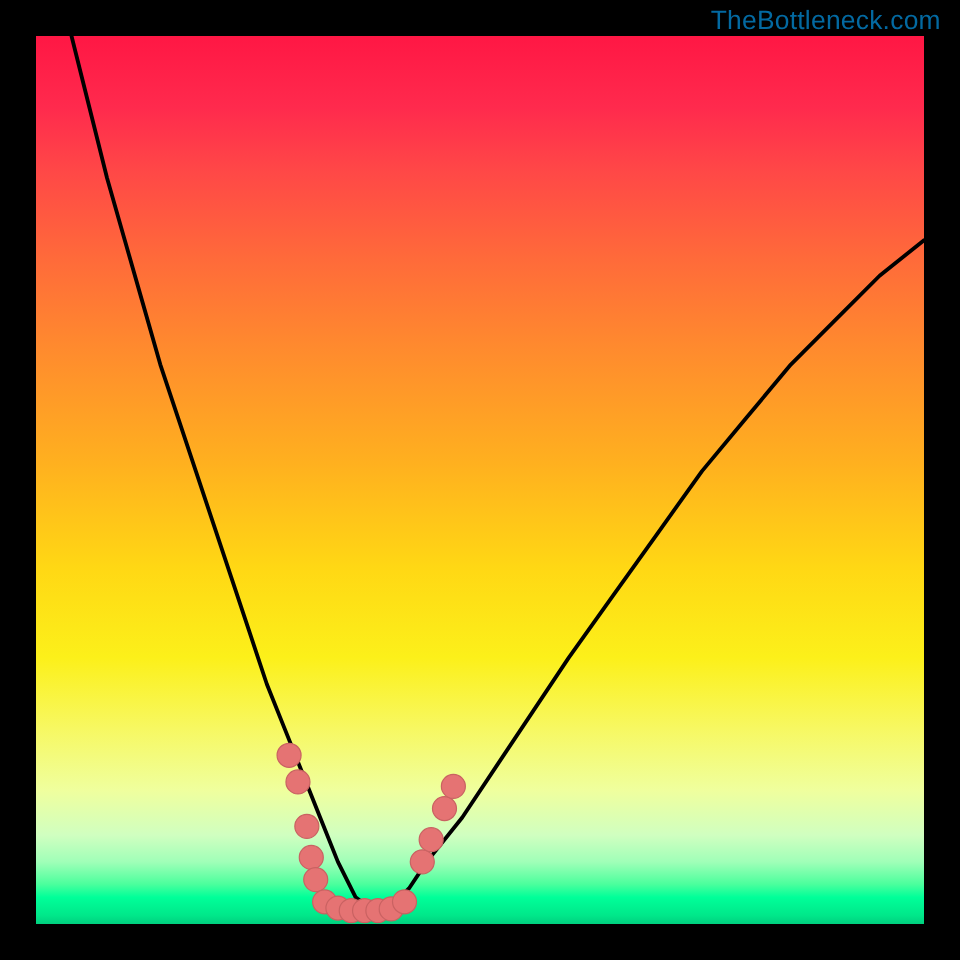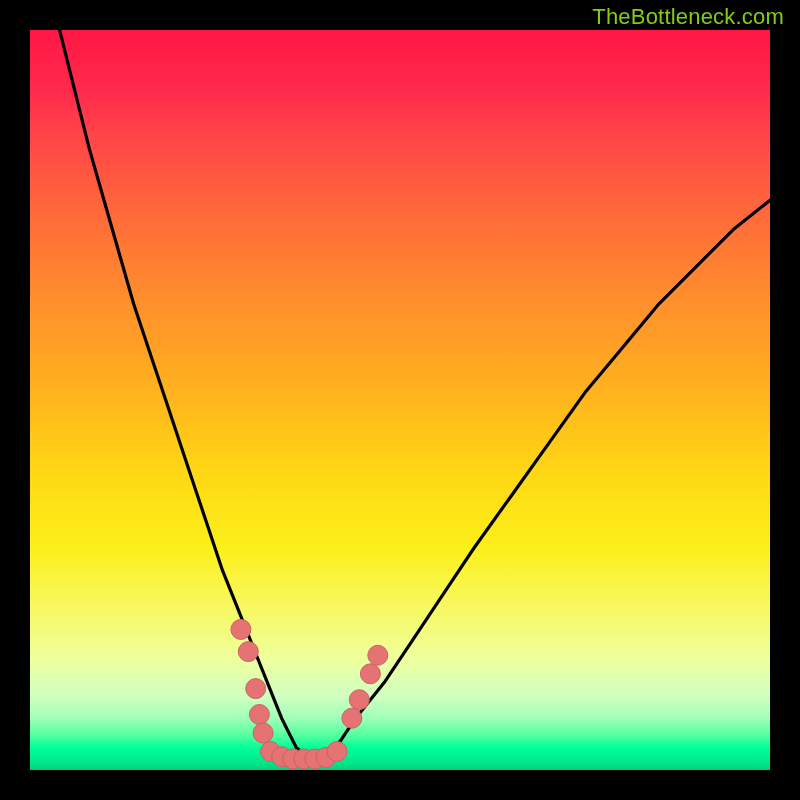--- a/index.html
+++ b/index.html
@@ -47,21 +47,21 @@
       #4cff9d 95.5%,
       #00ff99 97%,
       #00e88a 99%,
       #00d07f 100%
     );
   }
   .watermark {
     position: absolute;
     top: 4px;
     right: 16px;
-    color: #84cc16;
+    color: #0369a1;
     font-size: 22px;
     font-weight: 400;
     letter-spacing: 0.2px;
     user-select: none;
   }
   .svg-overlay {
     position: absolute;
     top: 0; left: 0;
     width: 740px;
     height: 740px;

